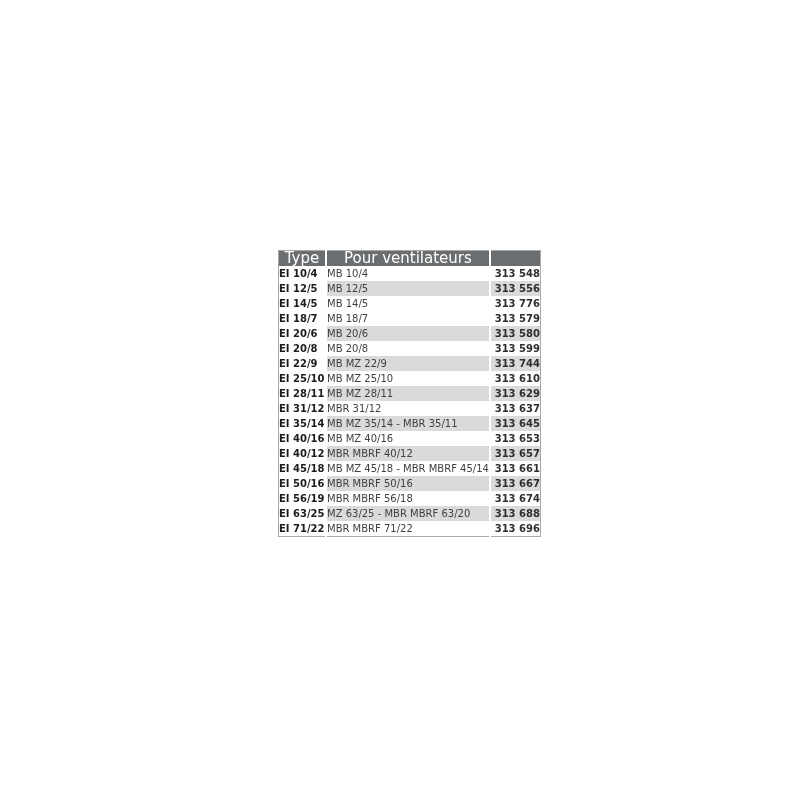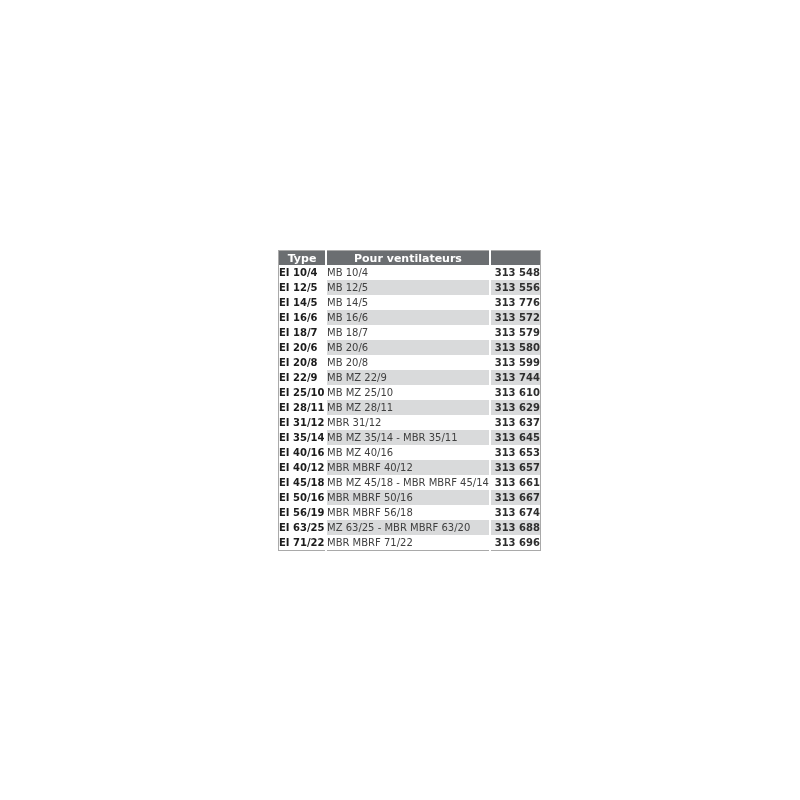--- a/index.html
+++ b/index.html
@@ -39,22 +39,22 @@
     white-space: nowrap;
     overflow: hidden;
   }
   th.col-type  { width: 46px; }
   th.col-fans  { width: 148px; }
   th.col-ref   { width: 49px; }
   table.parts th {
     height: 14px;
     background: var(--header-bg);
     color: var(--header-text);
-    font-weight: bold;
-    font-size: 11px;
+    font-weight: normal;
+    font-size: 15px;
     text-align: center;
     vertical-align: middle;
   }
   table.parts th + th,
   table.parts td + td {
     border-left: 2px solid var(--separator);
   }
   table.parts td {
     height: 15px;
     vertical-align: middle;
@@ -101,25 +101,20 @@
         </tr>
         <tr class="alt">
           <td class="type-cell">EI 12/5</td>
           <td class="fans-cell">MB 12/5</td>
           <td class="ref-cell">313 556</td>
         </tr>
         <tr>
           <td class="type-cell">EI 14/5</td>
           <td class="fans-cell">MB 14/5</td>
           <td class="ref-cell">313 776</td>
-        </tr>
-        <tr class="alt">
-          <td class="type-cell">EI 16/6</td>
-          <td class="fans-cell">MB 16/6</td>
-          <td class="ref-cell">313 572</td>
         </tr>
         <tr>
           <td class="type-cell">EI 18/7</td>
           <td class="fans-cell">MB 18/7</td>
           <td class="ref-cell">313 579</td>
         </tr>
         <tr class="alt">
           <td class="type-cell">EI 20/6</td>
           <td class="fans-cell">MB 20/6</td>
           <td class="ref-cell">313 580</td>

